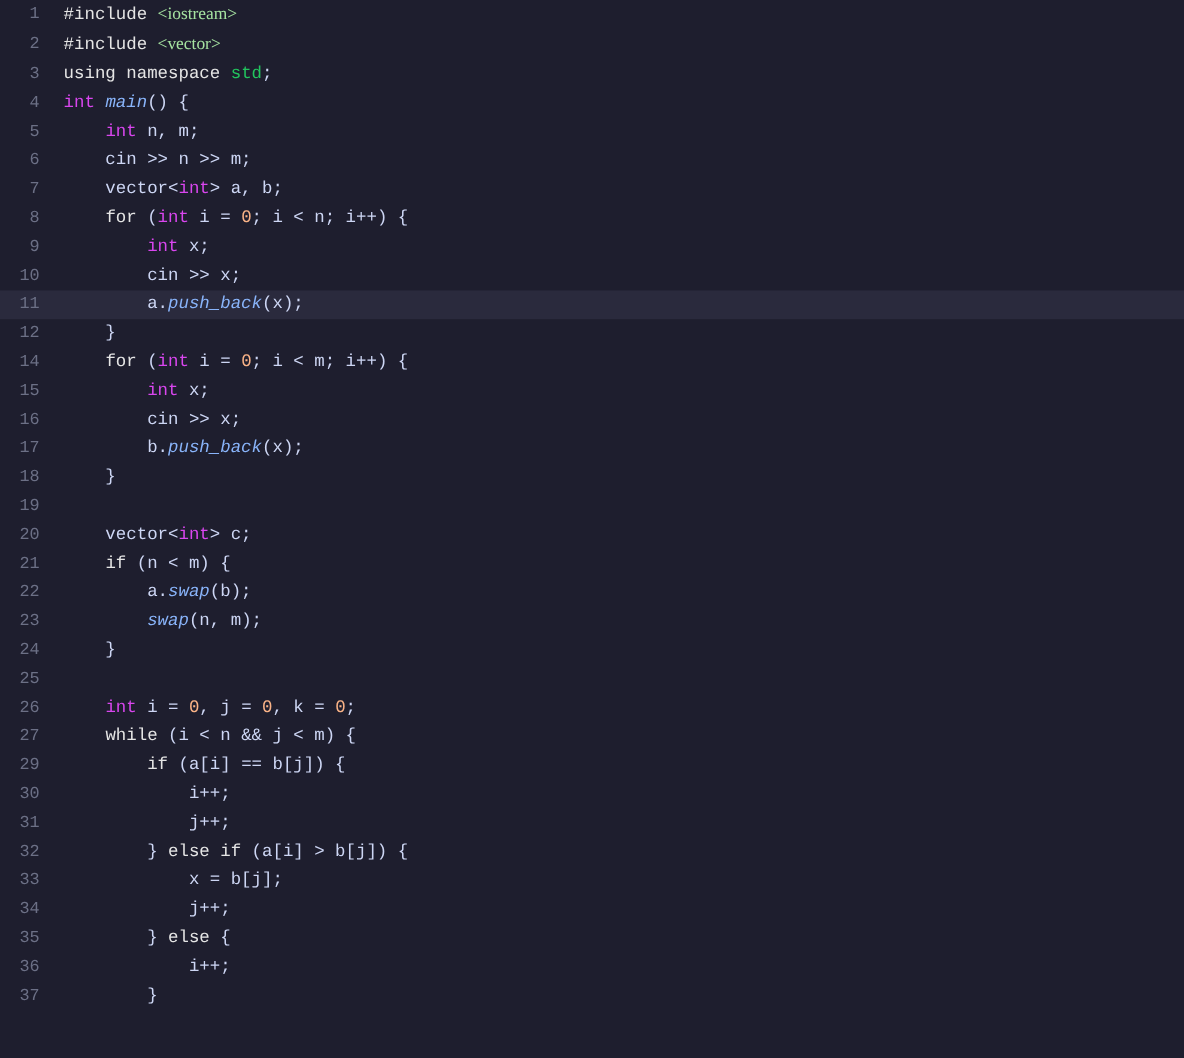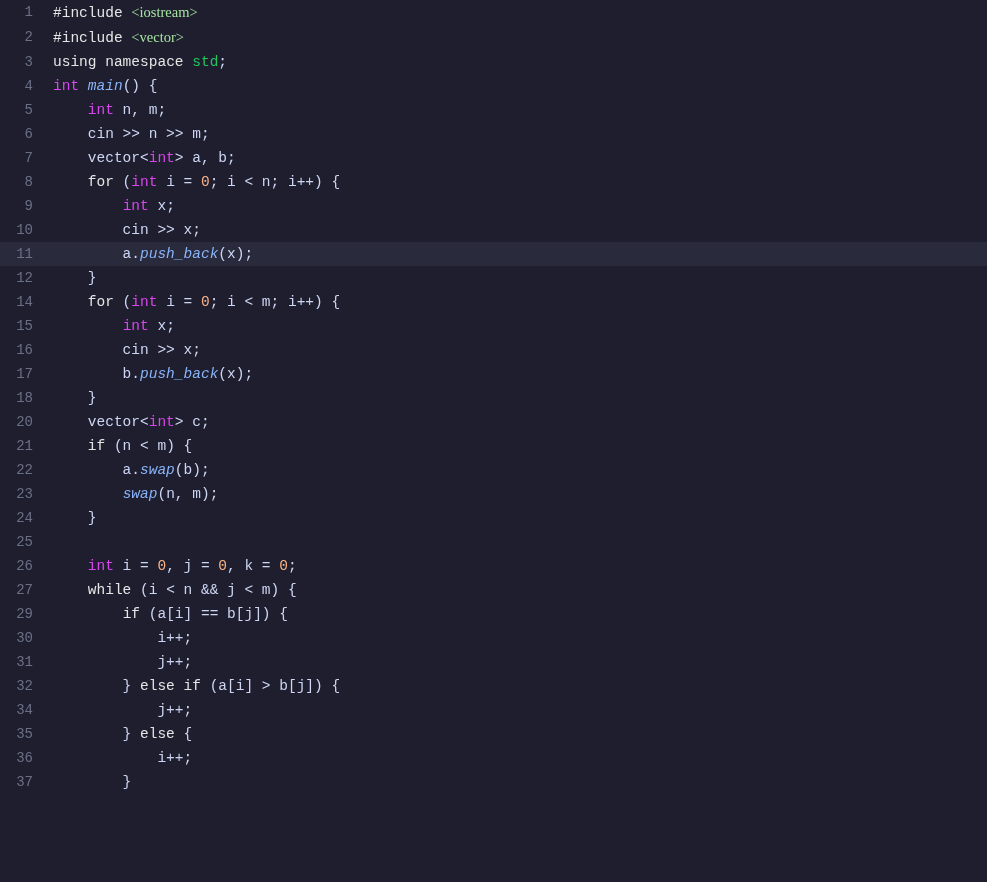--- a/index.html
+++ b/index.html
@@ -131,20 +131,24 @@
     </div>
     <div class="code-line">
       <span class="line-number">17</span>
       <span class="line-content"><span class="plain">        b.</span><span class="func">push_back</span><span class="plain">(x);</span></span>
     </div>
     <div class="code-line">
       <span class="line-number">18</span>
       <span class="line-content"><span class="plain">    }</span></span>
     </div>
     <div class="code-line">
+      <span class="line-number">19</span>
+      <span class="line-content">&nbsp;</span>
+    </div>
+    <div class="code-line">
       <span class="line-number">20</span>
       <span class="line-content"><span class="plain">    vector&lt;</span><span class="type">int</span><span class="plain">&gt; c;</span></span>
     </div>
     <div class="code-line">
       <span class="line-number">21</span>
       <span class="line-content"><span class="plain">    </span><span class="kw">if</span><span class="plain"> (n &lt; m) {</span></span>
     </div>
     <div class="code-line">
       <span class="line-number">22</span>
       <span class="line-content"><span class="plain">        a.</span><span class="func">swap</span><span class="plain">(b);</span></span>
@@ -179,20 +183,24 @@
     </div>
     <div class="code-line">
       <span class="line-number">31</span>
       <span class="line-content"><span class="plain">            j++;</span></span>
     </div>
     <div class="code-line">
       <span class="line-number">32</span>
       <span class="line-content"><span class="plain">        } </span><span class="kw">else</span><span class="plain"> </span><span class="kw">if</span><span class="plain"> (a[i] &gt; b[j]) {</span></span>
     </div>
     <div class="code-line">
+      <span class="line-number">33</span>
+      <span class="line-content"><span class="plain">            x = b[j];</span></span>
+    </div>
+    <div class="code-line">
       <span class="line-number">34</span>
       <span class="line-content"><span class="plain">            j++;</span></span>
     </div>
     <div class="code-line">
       <span class="line-number">35</span>
       <span class="line-content"><span class="plain">        } </span><span class="kw">else</span><span class="plain"> {</span></span>
     </div>
     <div class="code-line">
       <span class="line-number">36</span>
       <span class="line-content"><span class="plain">            i++;</span></span>

